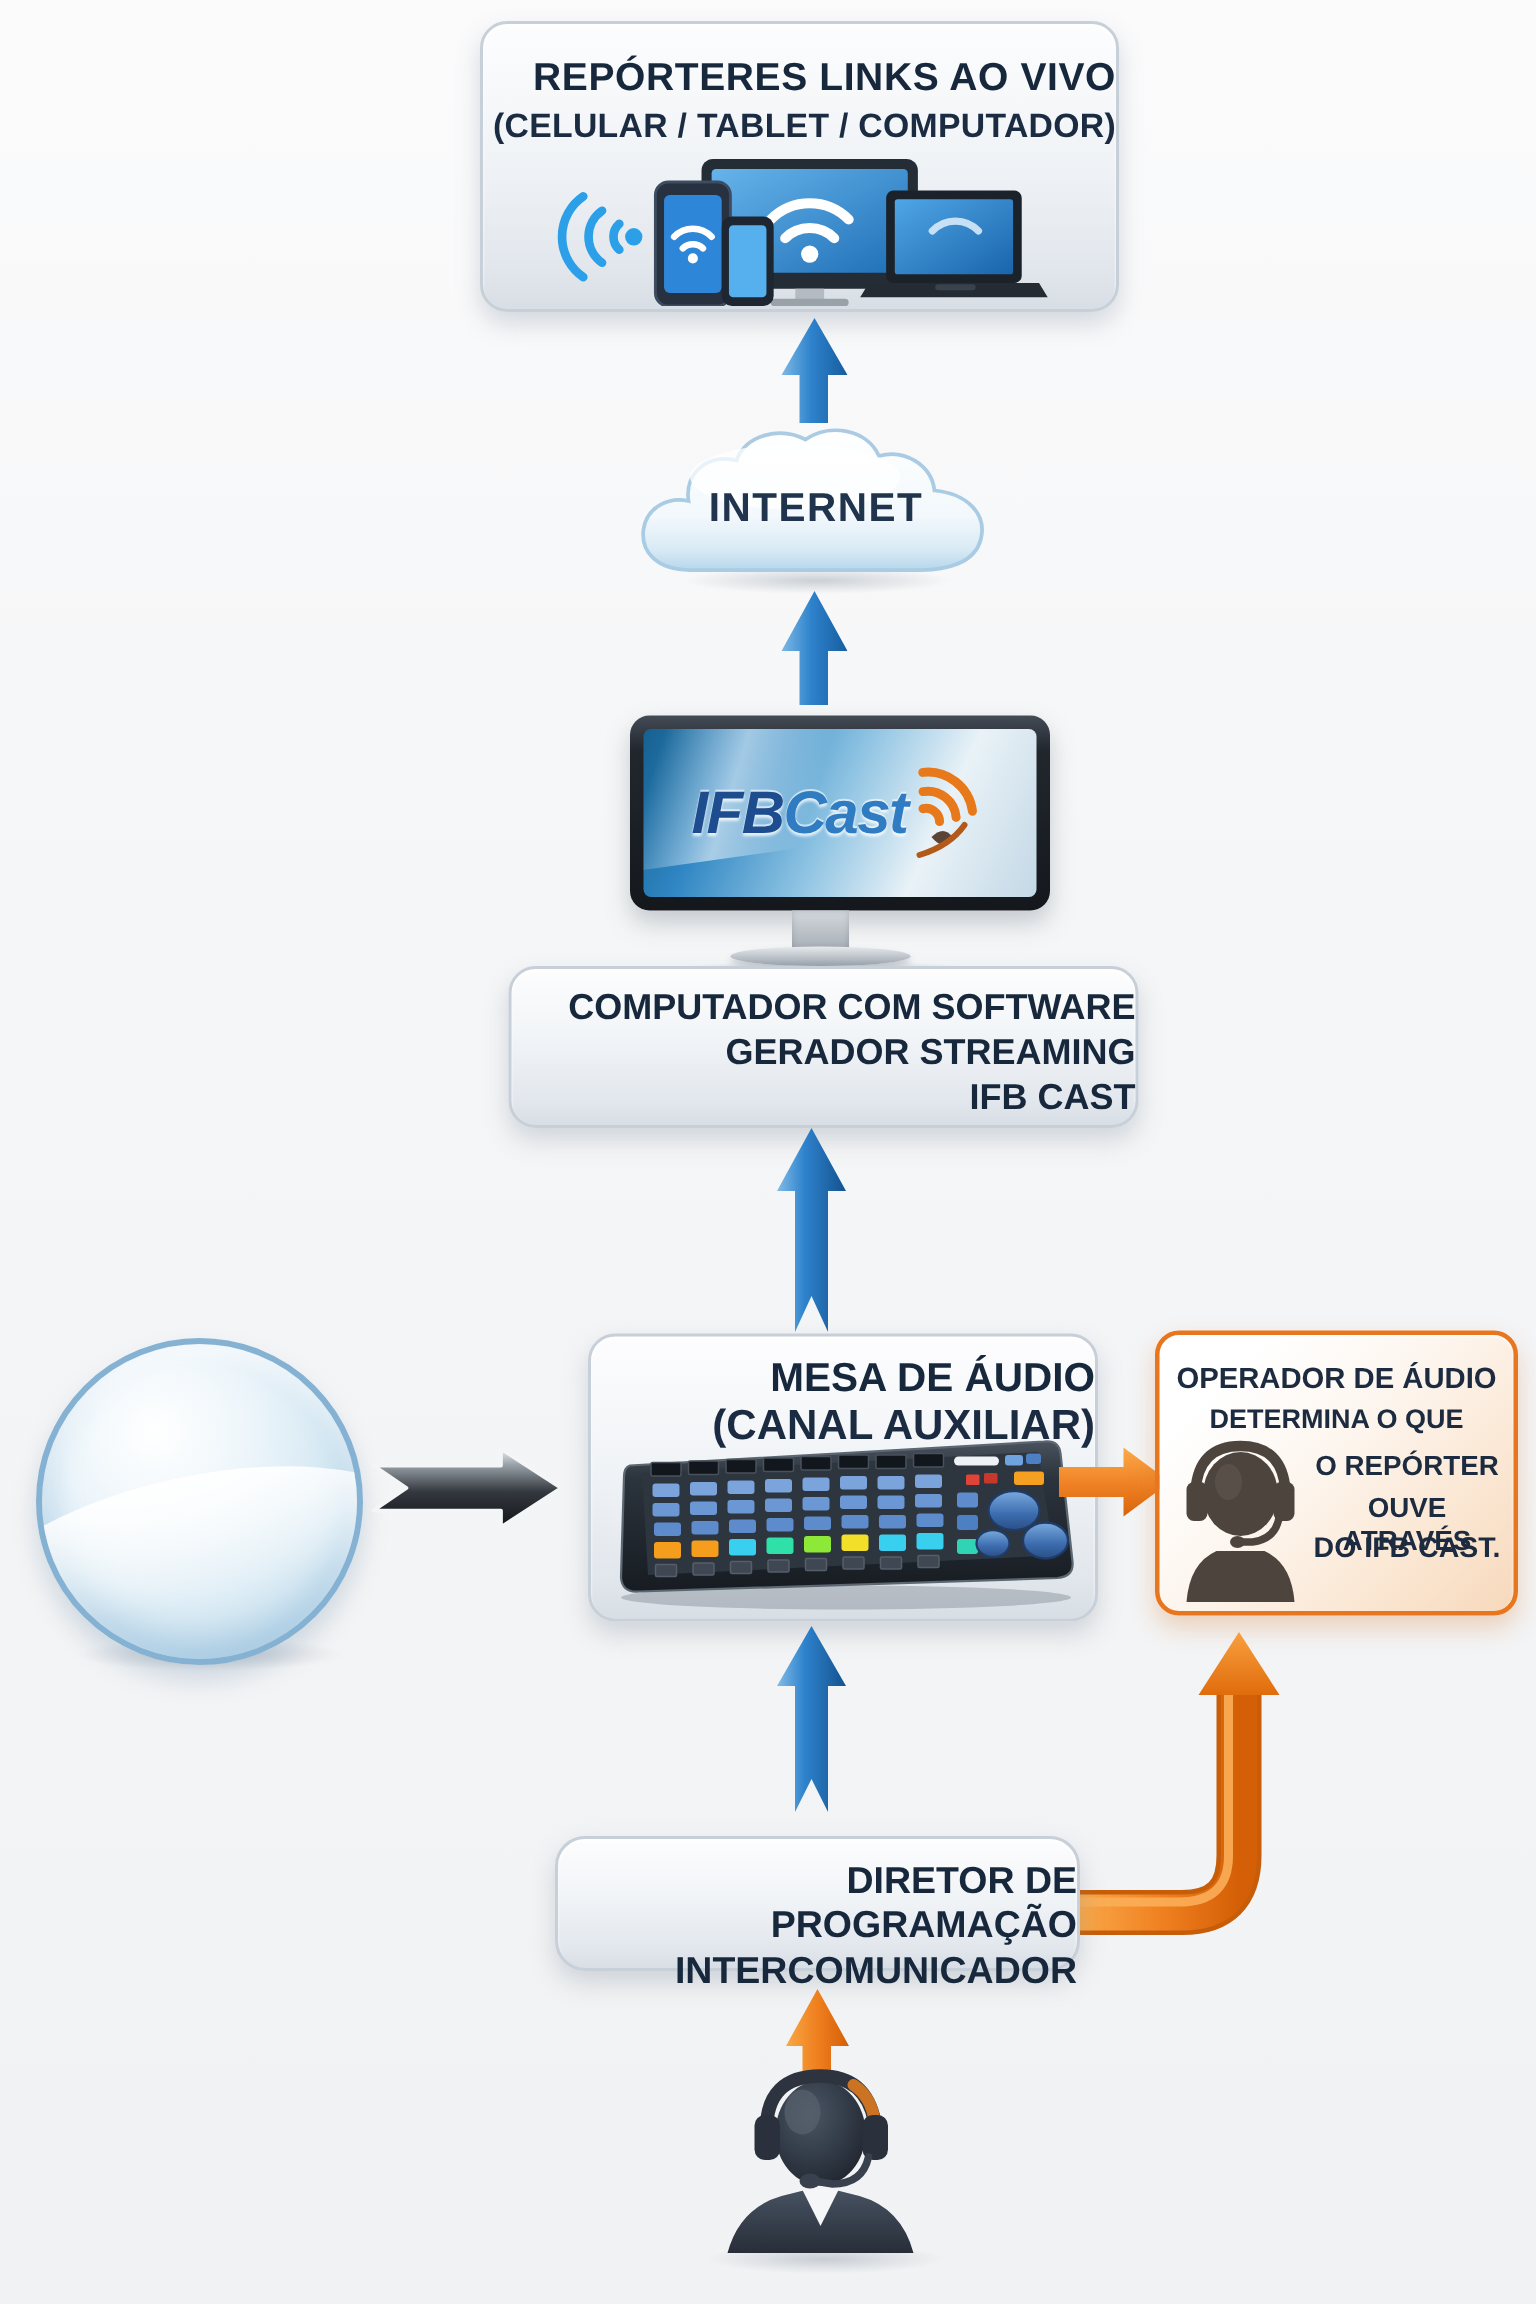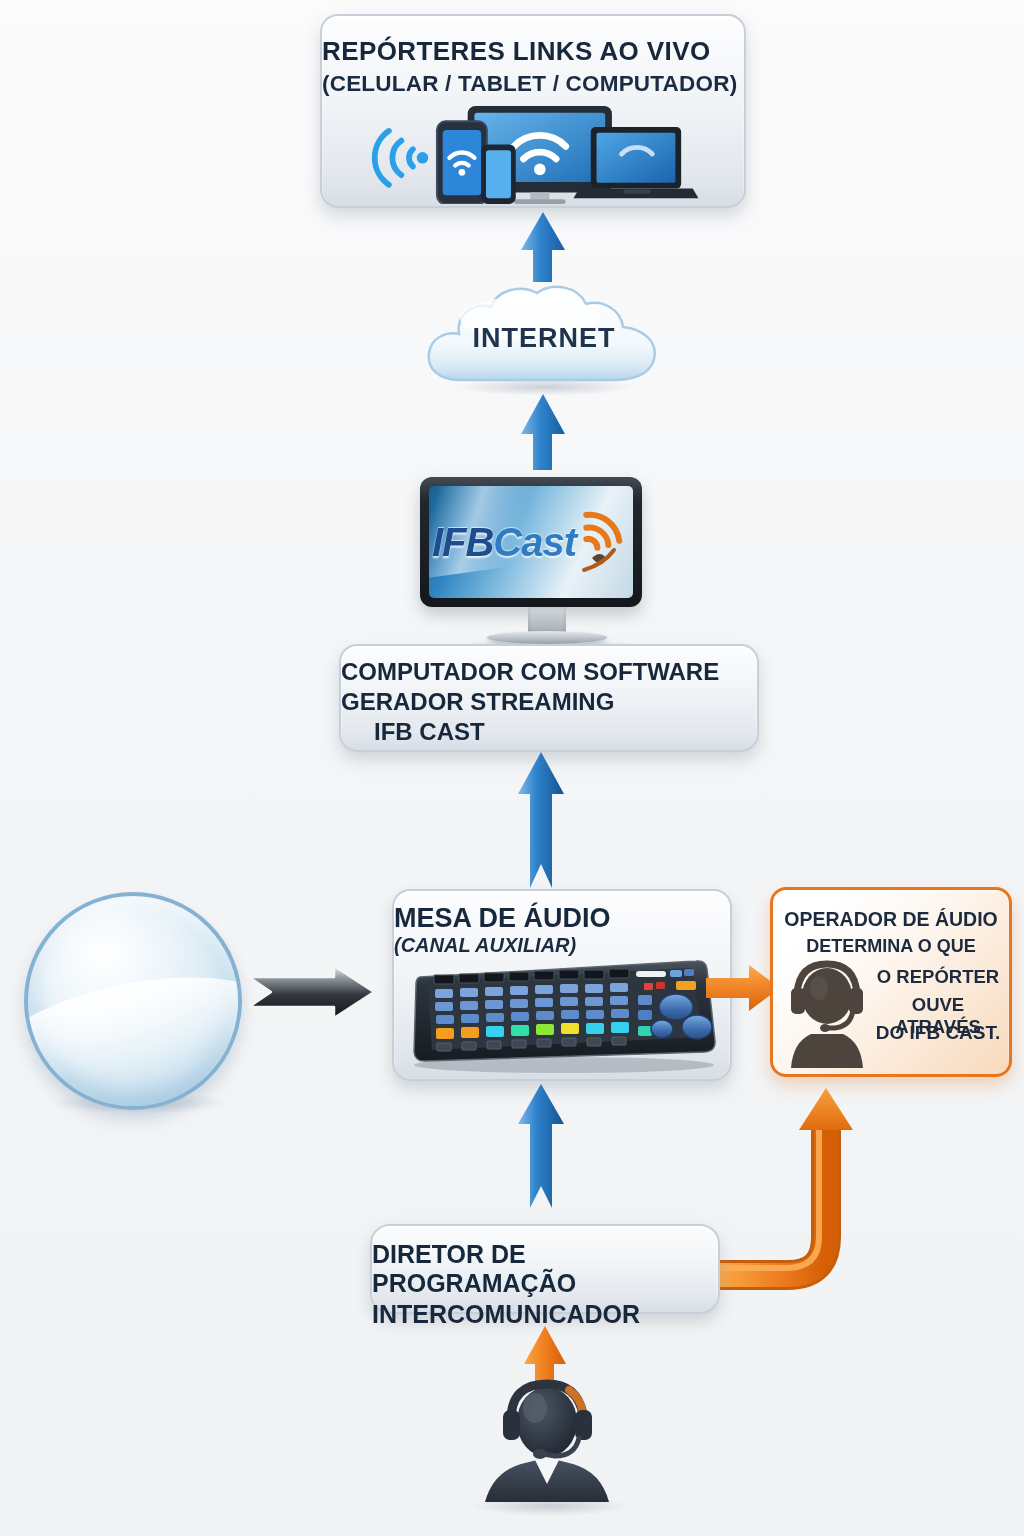--- a/index.html
+++ b/index.html
@@ -11,21 +11,21 @@
   }
   .abs { position:absolute; }
 
   
   .panel {
     position:absolute;
     background:linear-gradient(180deg,#fdfdfe 0%,#f1f4f7 45%,#e2e7ed 85%,#d8dee5 100%);
     border:2px solid #c7cfd8;
     border-radius:18px;
     box-shadow:0 8px 16px rgba(125,138,155,.30), inset 0 2px 2px #ffffff;
-    text-align:left;
+    text-align:right;
   }
   .panel .t1 { font-weight:bold; color:#17283c; }
   .panel .t2 { font-weight:bold; color:#1b2c42; }
 
   
   .panel-orange {
     position:absolute;
     background:linear-gradient(135deg,#ffffff 18%,#fdf6ef 45%,#fbe9d7 70%,#f7d9bc 100%);
     border:3px solid #e8761e;
     border-radius:16px;
@@ -191,21 +191,21 @@
   <defs>
       <linearGradient id="g-ab2" x1="0" y1="0" x2="1" y2="0">
     <stop offset="0" stop-color="#7db9e6"></stop>
         <stop offset=".45" stop-color="#2e82cc"></stop>
         <stop offset="1" stop-color="#175d9f"></stop>
   </linearGradient>
     </defs>
   <polygon points="22,0 0,40 12,40 12,76 31,76 31,40 44,40" fill="url(#g-ab2)"></polygon>
 </svg>
 
-<div class="monitor-frame" style="left:420px; top:477px; width:222px; height:130px;">
+<div class="monitor-frame" style="left:420px; top:477px; width:280px; height:130px;border-radius:13px;">
   <div class="monitor-screen">
     <div class="streak"></div>
     <div class="brand">
       <span class="ifb">IFB</span><span class="cast">Cast</span>
     </div>
     <svg width="60" height="72" viewBox="0 0 60 72" style="margin-left:-6px; position:relative;">
       <g stroke="#e8791a" stroke-width="6" fill="none" stroke-linecap="round" transform="rotate(38 30 40)">
         <path d="M12 18 A 30 30 0 0 1 54 18" transform="translate(-12,6)"></path>
         <path d="M18 30 A 19 19 0 0 1 46 30" transform="translate(-10,4)"></path>
         <path d="M24 41 A 9 9 0 0 1 38 41" transform="translate(-9,2)"></path>
@@ -248,21 +248,21 @@
         <stop offset=".2" stop-color="#9aa2a9"></stop>
     <stop offset=".55" stop-color="#33383e"></stop>
         <stop offset="1" stop-color="#121519"></stop>
   </linearGradient>
     </defs>
   <polygon points="3,17 88,17 88,6 128,32 88,58 88,47 3,47 25,32" fill="url(#g-gray)" stroke="#f3f5f7" stroke-width="2.5" stroke-linejoin="round"></polygon>
 </svg>
 
 <div class="panel" style="left:392px; top:889px; width:340px; height:192px;">
   <div class="t1" style="margin-top:12px; font-size:27px;">MESA DE ÁUDIO</div>
-  <div class="t2" style="margin-top:0; font-size:20px;font-style:italic;">(CANAL AUXILIAR)</div>
+  <div class="t2" style="margin-top:0; font-size:28px;">(CANAL AUXILIAR)</div>
 
   <svg class="abs" style="left:10px; top:64px;" width="320" height="120" viewBox="0 0 320 120">
     <defs>
       <linearGradient id="g-mixbody" x1="0" y1="0" x2="0" y2="1">
         <stop offset="0" stop-color="#49525d"></stop>
           <stop offset=".25" stop-color="#2b333c"></stop>
           <stop offset="1" stop-color="#171c22"></stop>
       </linearGradient>
       <linearGradient id="g-knob" x1="0" y1="0" x2="0" y2="1">
         <stop offset="0" stop-color="#79aade"></stop>

